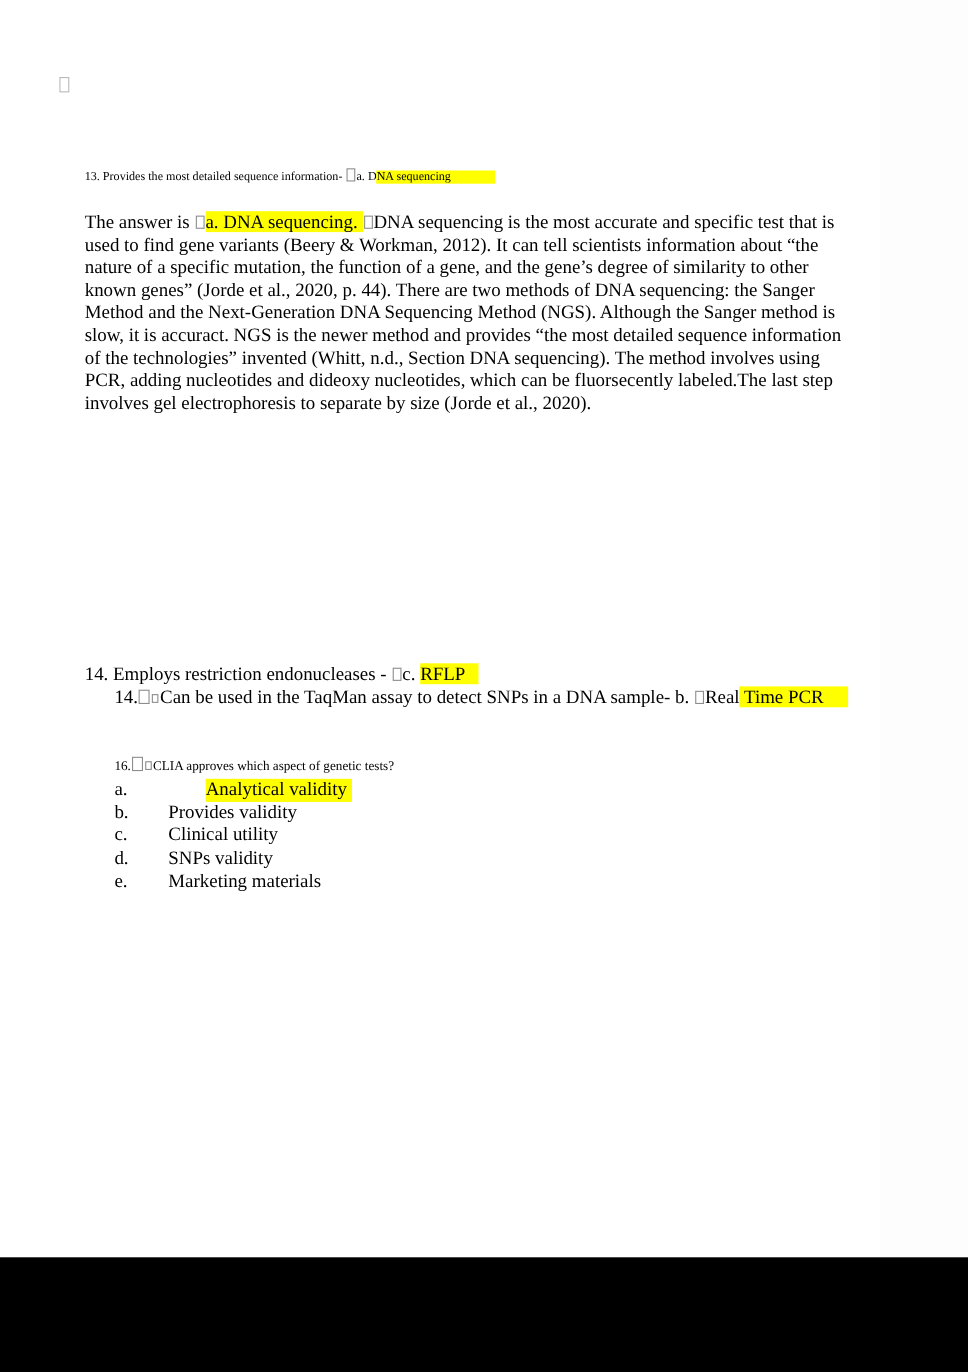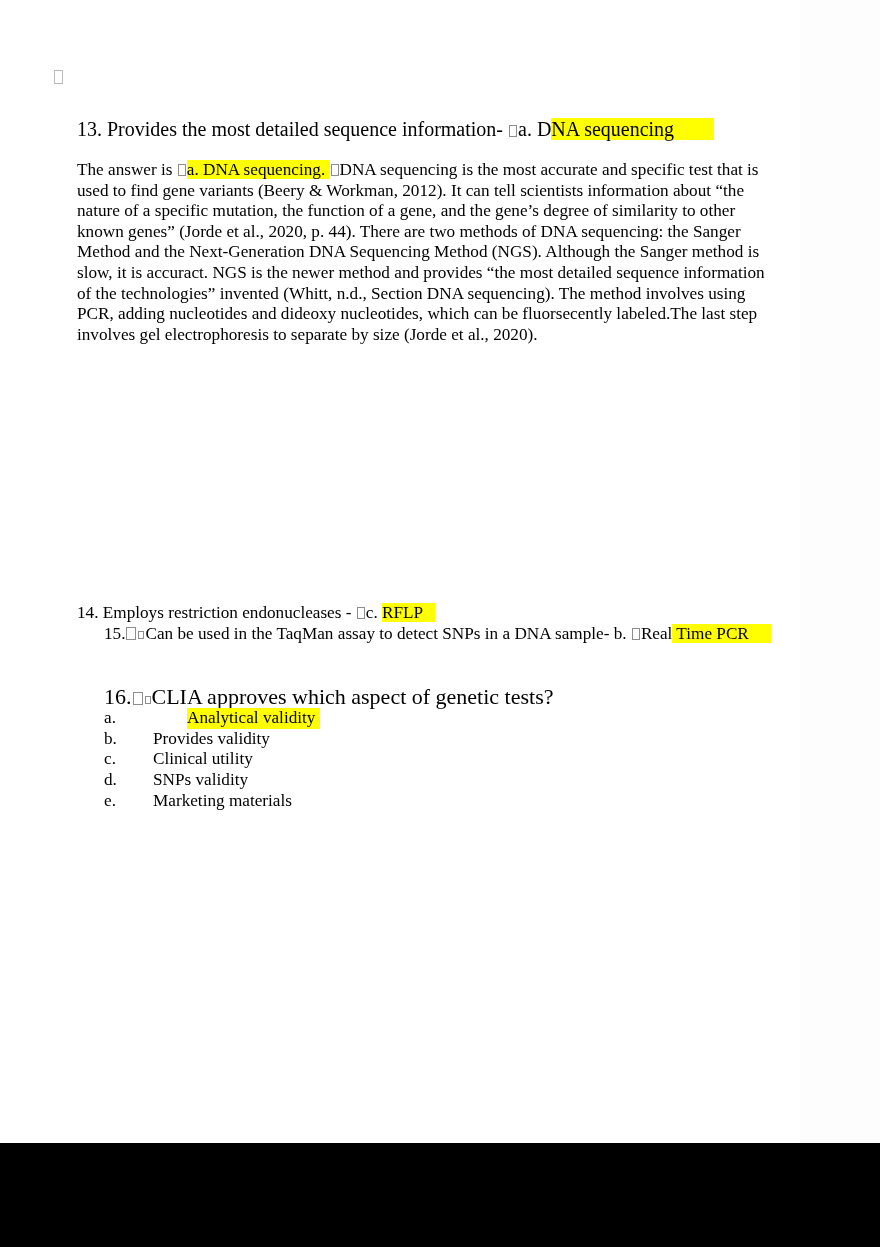--- a/index.html
+++ b/index.html
@@ -47,23 +47,24 @@
   }
 
   .content {
     position: absolute;
     left: 77px;
     top: 118px;
     width: 726px;
   }
 
   .line-13 {
-    font-size: 20px;
+    font-size: 11px;
     line-height: 23px;
     white-space: nowrap;
+    margin-top: 32px;
   }
 
   .para {
     margin-top: 19px;
     font-size: 17.2px;
     line-height: 20.6px;
     text-align: left;
     width: 700px;
   }
 
@@ -112,21 +113,21 @@
     top: 623px;
     font-size: 17.2px;
     line-height: 21px;
     white-space: nowrap;
   }
 
   .block-16 {
     position: absolute;
     left: 104px;
     top: 686px;
-    font-size: 22px;
+    font-size: 12px;
     line-height: 21px;
     white-space: nowrap;
   }
 
   .options {
     position: absolute;
     left: 104px;
     top: 708px;
     font-size: 17.2px;
     line-height: 20.7px;
@@ -171,21 +172,21 @@
       <span>The answer is </span><span class="tofu"></span><span class="hl">a. DNA sequencing. </span><span class="tofu"></span><span>DNA sequencing is the most accurate and specific test that is used to find gene variants (Beery &amp; Workman, 2012). It can tell scientists information about “the nature of a specific mutation, the function of a gene, and the gene’s degree of similarity to other known genes” (Jorde et al., 2020, p. 44). There are two methods of DNA sequencing: the Sanger Method and the Next-Generation DNA Sequencing Method (NGS). Although the Sanger method is slow, it is accuract. NGS is the newer method and provides “the most detailed sequence information of the technologies” invented (Whitt, n.d., Section DNA sequencing). The method involves using PCR, adding nucleotides and dideoxy nucleotides, which can be fluorsecently labeled.The last step involves gel electrophoresis to separate by size (Jorde et al., 2020).</span>
     </div>
 
   </div>
 
   <div class="block-14">
     <span>14. Employs restriction endonucleases - </span><span class="tofu"></span><span>c. </span><span class="hl hl-pad-sm">RFLP</span>
   </div>
 
   <div class="block-15">
-    <span>15.</span><span class="tofu lg"></span><span class="tofu sm"></span><span>Can be used in the TaqMan assay to detect SNPs in a DNA sample- b. </span><span class="tofu"></span><span>Real</span><span class="hl hl-pad-md"> Time PCR</span>
+    <span>14.</span><span class="tofu lg"></span><span class="tofu sm"></span><span>Can be used in the TaqMan assay to detect SNPs in a DNA sample- b. </span><span class="tofu"></span><span>Real</span><span class="hl hl-pad-md"> Time PCR</span>
   </div>
 
   <div class="block-16">
     <span>16.</span><span class="tofu lg"></span><span class="tofu sm"></span><span>CLIA approves which aspect of genetic tests?</span>
   </div>
 
   <div class="options">
     <div class="opt-row">
       <span class="opt-letter">a.</span>
       <span class="opt-text hl hl-pad-xs">Analytical validity</span>

